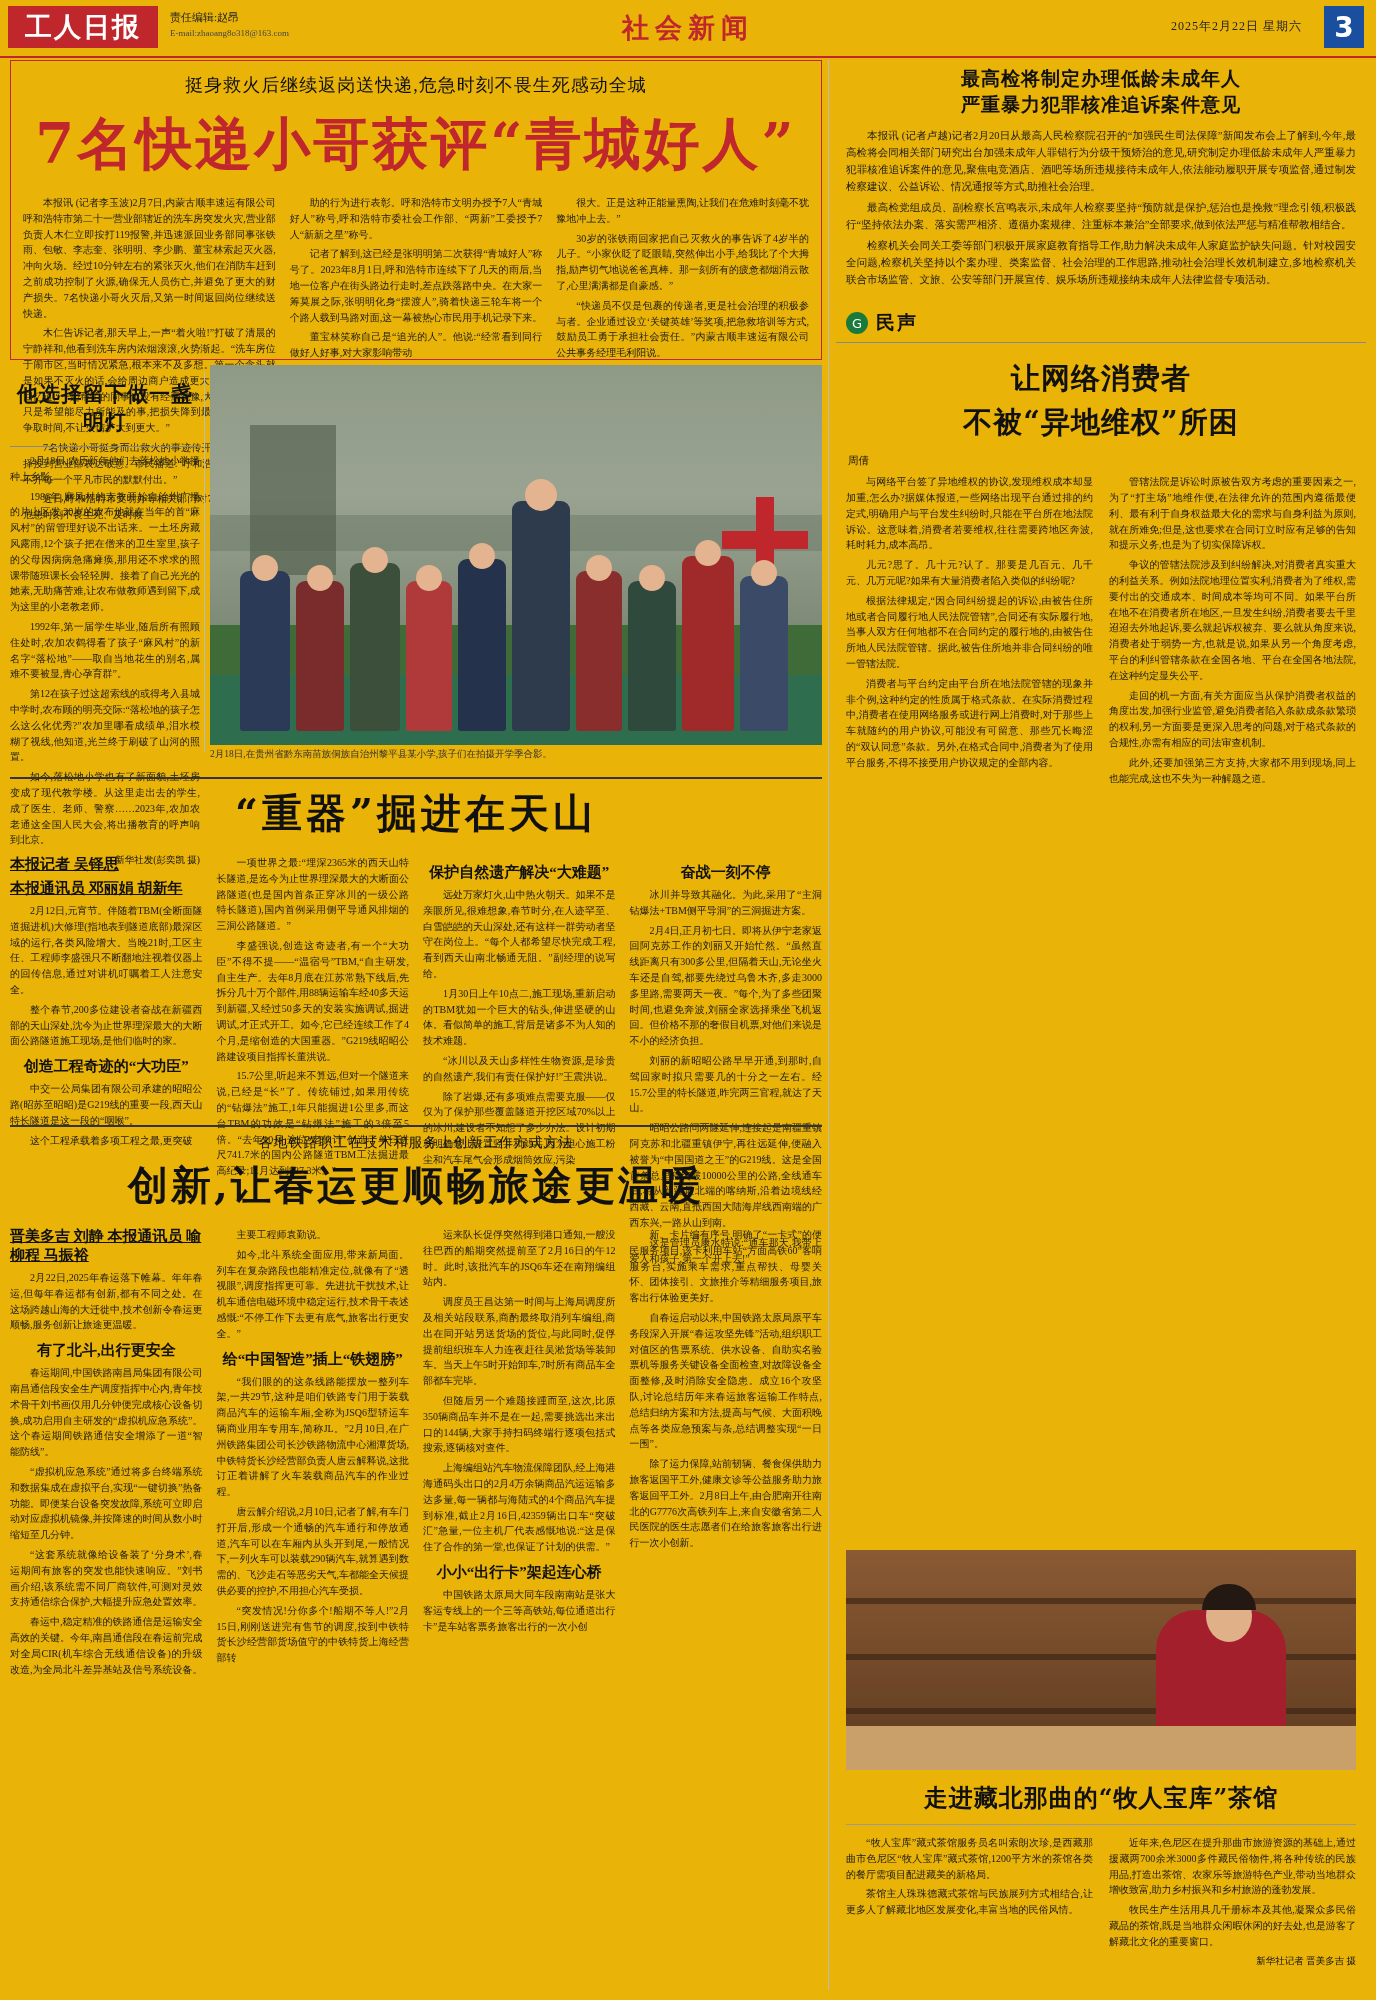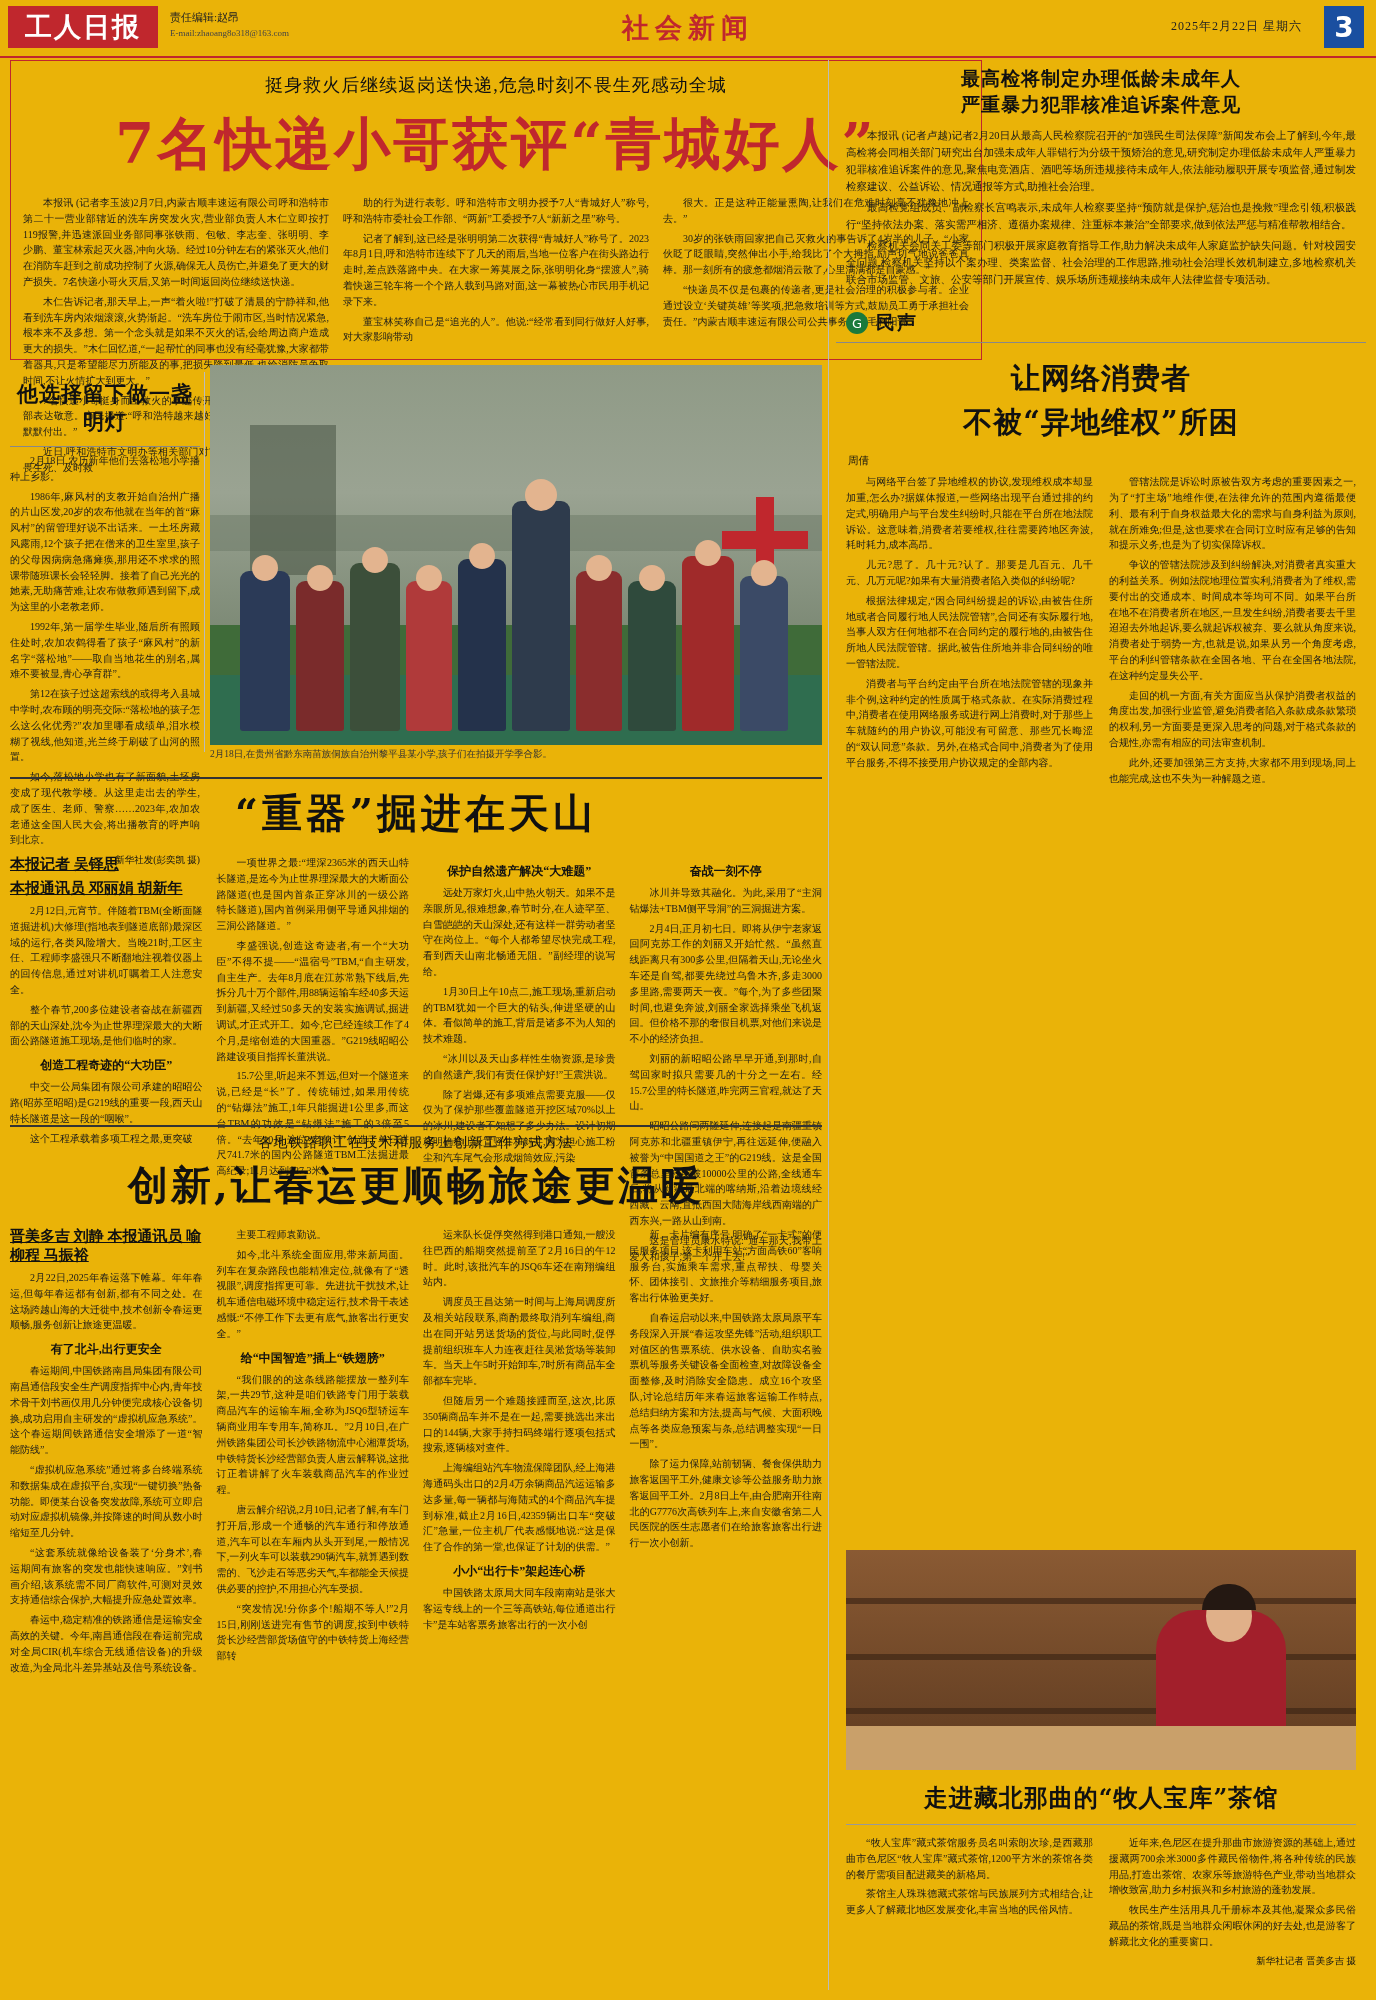--- a/index.html
+++ b/index.html
@@ -20,25 +20,25 @@
     display:flex;align-items:center;justify-content:center;font-size:28px;font-weight:bold;
     font-family:"DejaVu Sans",sans-serif;}
 
   
   .col-rule{position:absolute;background:#bbb;width:1px;}
   .hr-thin{border:0;border-top:1px solid #888;margin:6px 0;}
   .hr-thick{border:0;border-top:2px solid #333;margin:7px 0;}
   p{margin:0 0 4px 0;text-indent:2em;}
   .body-txt{font-size:10.5px;line-height:1.62;text-align:justify;color:#1a1a1a;}
   .body-txt.dense{font-size:10px;line-height:1.58;}
-  .sub-h{text-align:center;font-weight:bold;font-size:12px;margin:8px 0 5px;}
+  .sub-h{text-align:center;font-weight:bold;font-size:15px;margin:8px 0 5px;}
   .byline{font-size:15px;margin-bottom:5px;font-weight:bold;text-decoration:underline;}
 
   
-  .lead{position:absolute;left:10px;top:60px;width:972px;height:300px;border:1.5px solid #c0272d;
+  .lead{position:absolute;left:10px;top:60px;width:812px;height:300px;border:1.5px solid #c0272d;
     box-sizing:border-box;padding:8px 12px;}
   .lead-kicker{text-align:center;font-size:18px;letter-spacing:1px;margin-top:4px;color:#111;}
   .lead-title{text-align:center;font-size:56px;font-weight:bold;color:#c0272d;letter-spacing:3px;
     font-family:"DejaVu Serif",serif;margin:10px 0 12px;}
   .lead-cols{display:flex;gap:14px;}
   .lead-cols > div{flex:1;}
 
   
   .rail{position:absolute;left:836px;top:60px;width:530px;}
   .rail-title{text-align:center;font-size:19px;font-weight:bold;letter-spacing:1px;line-height:1.35;

